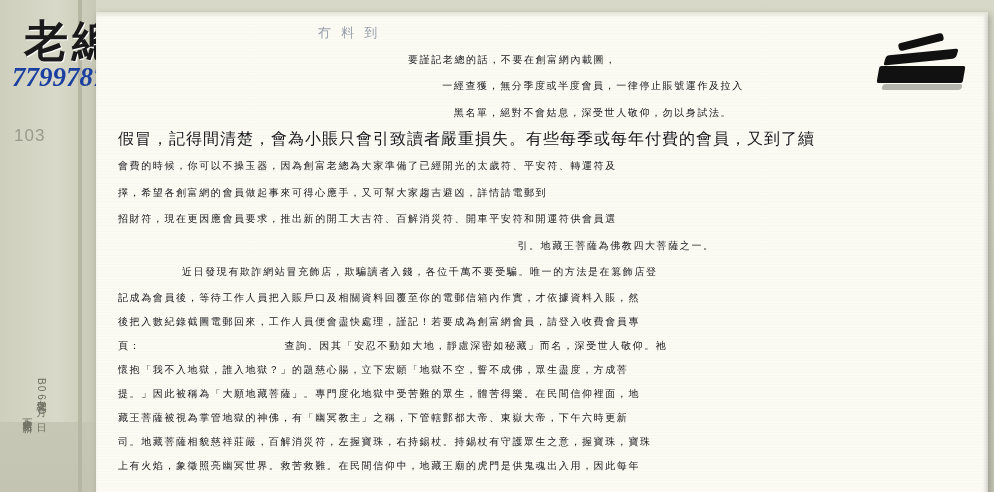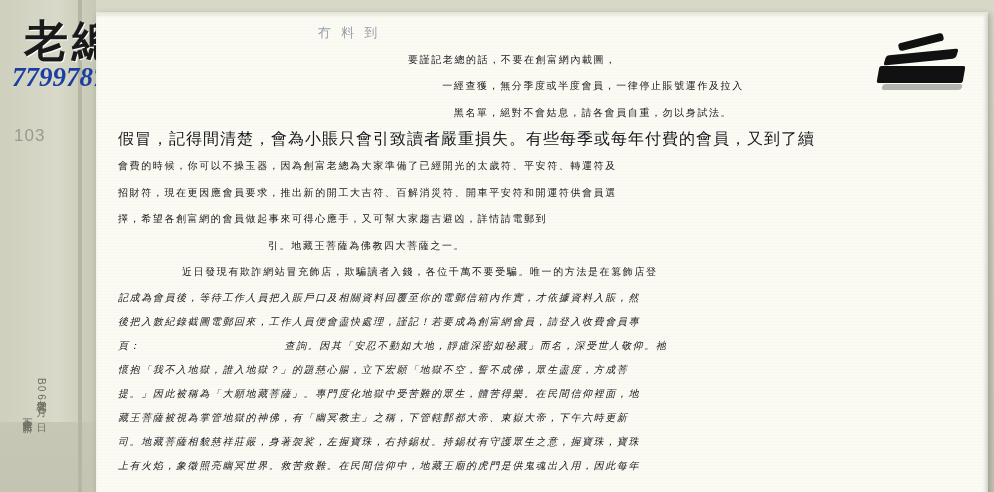--- a/index.html
+++ b/index.html
@@ -168,25 +168,25 @@
   }
   .ln {
     font-size: 10px;
     line-height: 26.6px;
     letter-spacing: 1.6px;
     white-space: pre-wrap;
     color: #17171c;
   }
   .ln.indent1 { text-indent: 64px; }
   .ln.indent2 { text-indent: 104px; text-align: center; }
-  .ln.indent3 { text-indent: 150px; }
+  .ln.indent3 { text-indent: 150px; text-align: center; }
   .ln.indent4 { text-indent: 200px; }
   .ln.indentbig { text-indent: 290px; }
   .ln.small { font-size: 16px; letter-spacing: 1px; }
-  .ln.tight { line-height: 24px; font-style: italic; }
+  .ln.tight { line-height: 24px; }
 
   .faint {
     color: #9aa0ab;
     font-size: 13px;
     letter-spacing: 3px;
   }
 </style>
 </head>
 <body>
 
@@ -212,32 +212,32 @@
       <div class="ink-bar3"></div>
       <div class="ink-bar2"></div>
       <div class="ink-bar"></div>
       <div class="ink-shadow"></div>
     </div>
 
     <div class="body-text">
       <div class="ln faint indent4">冇 料 到</div>
       <div class="ln indentbig">要謹記老總的話，不要在創富網內載圖，</div>
       <div class="ln indent2">一經查獲，無分季度或半度會員，一律停止賬號運作及拉入</div>
-      <div class="ln indent2">黑名單，絕對不會姑息，請各會員自重，勿以身試法。</div>
+      <div class="ln indent2">黑名單，絕對不會姑息，深受世人敬仰，勿以身試法。</div>
       <div class="ln small">假冒，記得間清楚，會為小賬只會引致讀者嚴重損失。有些每季或每年付費的會員，又到了續</div>
       <div class="ln">會費的時候，你可以不操玉器，因為創富老總為大家準備了已經開光的太歲符、平安符、轉運符及</div>
+      <div class="ln">擇，希望各創富網的會員做起事來可得心應手，又可幫大家趨吉避凶，詳情請電郵到</div>
       <div class="ln">招財符，現在更因應會員要求，推出新的開工大吉符、百解消災符、開車平安符和開運符供會員選</div>
-      <div class="ln">擇，希望各創富網的會員做起事來可得心應手，又可幫大家趨吉避凶，詳情請電郵到</div>
       <div class="ln indent3">引。地藏王菩薩為佛教四大菩薩之一。</div>
       <div class="ln indent1">近日發現有欺詐網站冒充飾店，欺騙讀者入錢，各位千萬不要受騙。唯一的方法是在篡飾店登</div>
       <div class="ln tight">記成為會員後，等待工作人員把入賬戶口及相關資料回覆至你的電郵信箱內作實，才依據資料入賬，然</div>
       <div class="ln tight">後把入數紀錄截圖電郵回來，工作人員便會盡快處理，謹記！若要成為創富網會員，請登入收費會員專</div>
       <div class="ln tight">頁：                              查詢。因其「安忍不動如大地，靜慮深密如秘藏」而名，深受世人敬仰。祂</div>
       <div class="ln tight">懷抱「我不入地獄，誰入地獄？」的題慈心腸，立下宏願「地獄不空，誓不成佛，眾生盡度，方成菩</div>
       <div class="ln tight">提。」因此被稱為「大願地藏菩薩」。專門度化地獄中受苦難的眾生，體苦得樂。在民間信仰裡面，地</div>
       <div class="ln tight">藏王菩薩被視為掌管地獄的神佛，有「幽冥教主」之稱，下管轄鄷都大帝、東嶽大帝，下午六時更新</div>
-      <div class="ln tight">司。地藏菩薩相貌慈祥莊嚴，身著袈裟，左握寶珠，右持錫杖。持錫杖有守護眾生之意，握寶珠，寶珠</div>
+      <div class="ln tight">司。地藏菩薩相貌慈祥莊嚴，百解消災符，左握寶珠，右持錫杖。持錫杖有守護眾生之意，握寶珠，寶珠</div>
       <div class="ln tight">上有火焰，象徵照亮幽冥世界。救苦救難。在民間信仰中，地藏王廟的虎門是供鬼魂出入用，因此每年</div>
 
     </div>
   </div>
 
 </div>
 
 </body></html>

